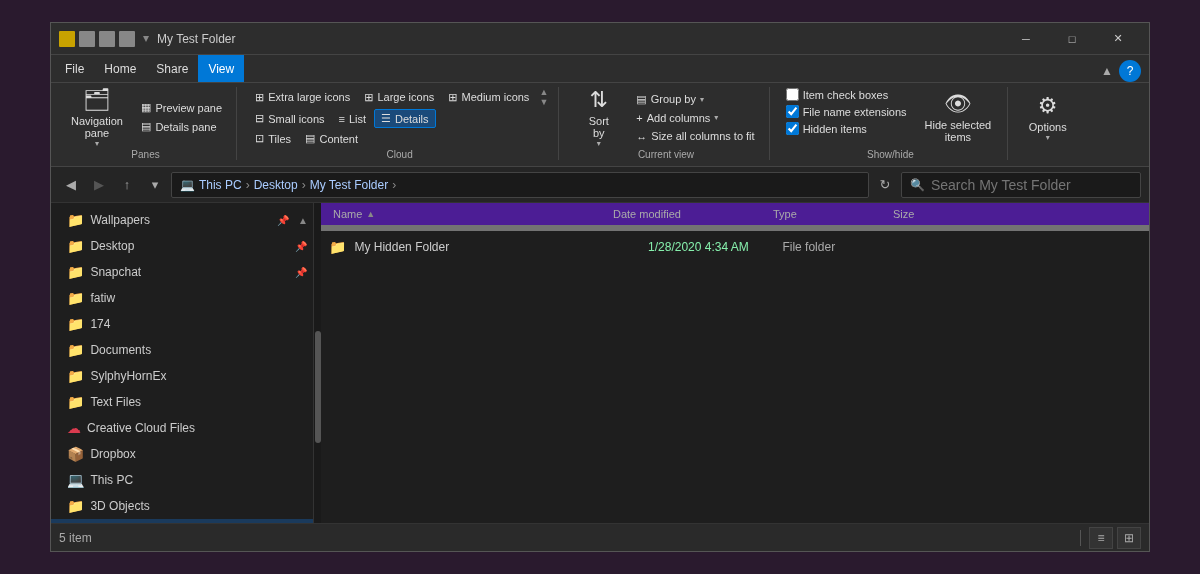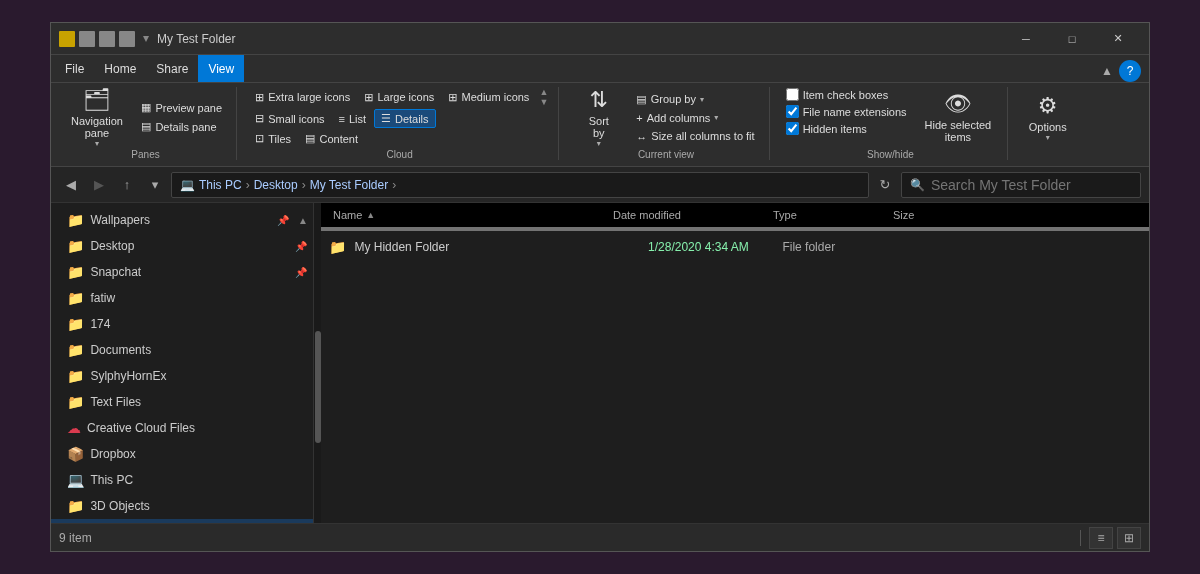--- a/index.html
+++ b/index.html
@@ -242,22 +242,22 @@
     
     .file-area {
       flex: 1;
       background: #1e1e1e;
       display: flex;
       flex-direction: column;
       overflow: hidden;
     }
     .file-header {
       display: flex;
-      background: #000000;
-      border-bottom: 4px solid #737373;
+      background: #4c1d95;
+      border-bottom: 6px solid #737373;
       height: 28px;
       align-items: center;
       padding: 0 8px;
     }
     .col-header {
       font-size: 11px;
       color: #aaa;
       cursor: pointer;
       display: flex;
       align-items: center;
@@ -629,21 +629,21 @@
           <span class="file-date">1/28/2020 4:34 AM</span>
           <span class="file-type">File folder</span>
           <span class="file-size"></span>
         </div>
       </div>
 
     </div>
   </div>
 
   <div class="status-bar">
-    <span class="status-text">9 item</span>
+    <span class="status-text">5 item</span>
     <div class="divider-v"></div>
     <div class="status-icons">
       <div class="status-icon-btn">
         <span>≡</span>
       </div>
       <div class="status-icon-btn">
         <span>⊞</span>
       </div>
     </div>
   </div>

